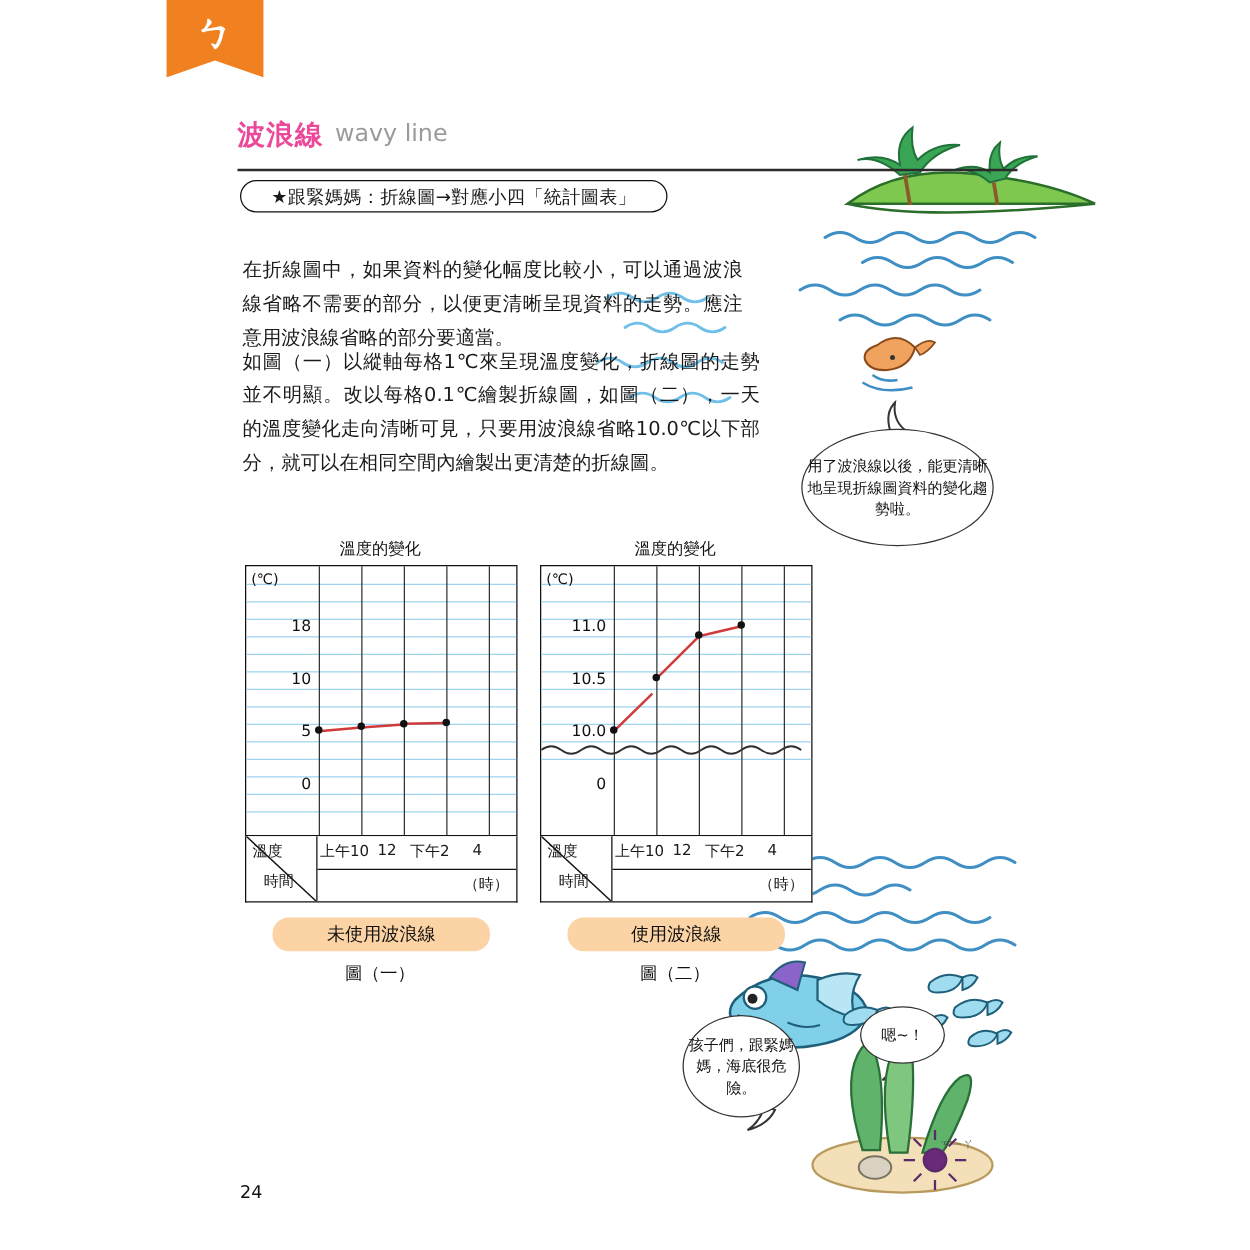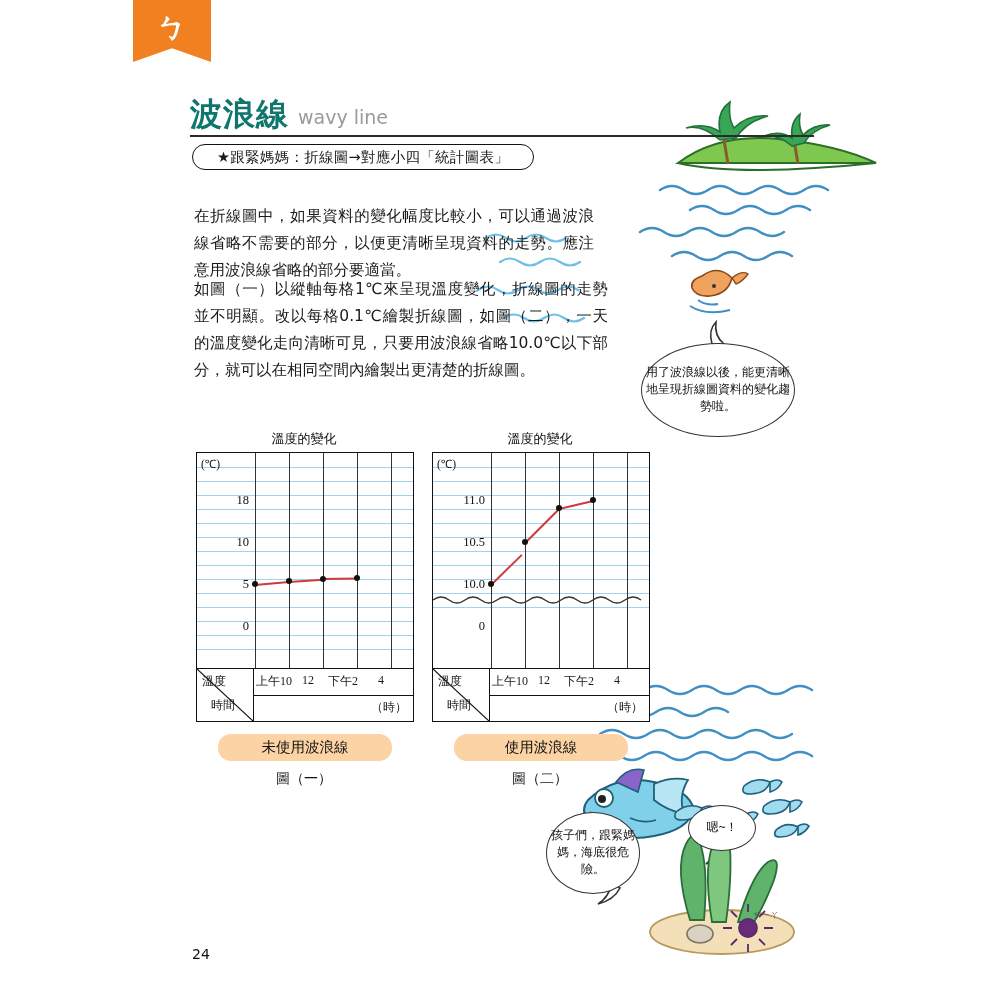--- a/index.html
+++ b/index.html
@@ -17,42 +17,42 @@
     clip-path:polygon(0 0,100% 0,100% 100%,50% 78%,0 100%);
     display:flex;align-items:flex-start;justify-content:center;
   }
   .corner-tab span{
     color:#fff;font-size:30px;line-height:1;margin-top:13px;font-weight:bold;
     font-family:"DejaVu Sans","Liberation Sans",sans-serif;
   }
 
   
   .title-row{position:absolute;left:190px;top:98px;display:flex;align-items:flex-end;gap:9px;}
-  .title-cn{font-size:32px;font-weight:bold;color:#0f766e;letter-spacing:1px;line-height:1;}
+  .title-cn{font-size:22px;font-weight:bold;color:#ec4899;letter-spacing:1px;line-height:1;}
   .title-en{font-size:19px;color:#9a9a9a;line-height:1;padding-bottom:3px;}
   .title-underline{position:absolute;left:190px;top:135px;width:624px;height:2px;background:#2b2b2b;}
 
   
   .keypoint{
     position:absolute;left:192px;top:144px;width:340px;height:24px;
     border:1.4px solid #111;border-radius:13px;background:#fff;
     display:flex;align-items:center;justify-content:center;
     font-size:14.5px;letter-spacing:.3px;
   }
   .orange-line{
     position:absolute;left:194px;top:175px;font-size:15.5px;color:#ef7d1a;font-weight:bold;letter-spacing:.2px;
   }
 
   
   .para{position:absolute;font-size:15.5px;line-height:27px;color:#1a1a1a;text-align:justify;}
   #para1{left:194px;top:203px;width:400px;}
   #para2{left:194px;top:276px;width:414px;}
 
   
-  .chart-wrap{position:absolute;font-family:Liberation Serif, serif;}
+  .chart-wrap{position:absolute;}
   #chart1{left:196px;top:430px;}
   #chart2{left:432px;top:430px;}
   .chart-title{font-size:13px;text-align:center;width:216px;margin-bottom:4px;color:#111;}
   .chart-box{position:relative;width:216px;height:215px;border:1.3px solid #111;background:#fff;}
   .grid-h{position:absolute;left:0;right:0;height:1px;background:#9fd3ef;}
   .axis-v-dark{position:absolute;top:0;bottom:0;width:1.2px;background:#333;}
   .ylab{position:absolute;font-size:12.5px;color:#111;text-align:right;}
   .unit{position:absolute;font-size:11.5px;color:#111;}
   .xband{
     position:relative;width:216px;height:52px;border:1.3px solid #111;border-top:none;background:#fff;
@@ -83,21 +83,21 @@
   .steps ol{list-style:none;margin:0;padding:8px 10px 10px 12px;}
   .steps li{font-size:14.5px;line-height:24px;color:#111;}
 
   
   .pageno{position:absolute;left:192px;top:946px;font-size:14px;color:#111;}
 
   
   .bubble{
     position:absolute;border:1.6px solid #333;border-radius:50%;background:#fff;
     display:flex;align-items:center;justify-content:center;text-align:center;
-    font-size:12px;line-height:17px;color:#111;font-family:Liberation Mono, monospace;
+    font-size:12px;line-height:17px;color:#111;
   }
   #bubble1{left:641px;top:343px;width:152px;height:92px;}
   #bubble2{left:546px;top:812px;width:92px;height:80px;font-size:12px;}
   #bubble3{left:688px;top:805px;width:66px;height:44px;}
 
   
   .deco{position:absolute;left:0;top:0;width:1000px;height:1000px;pointer-events:none;}
 </style>
 </head>
 <body>

